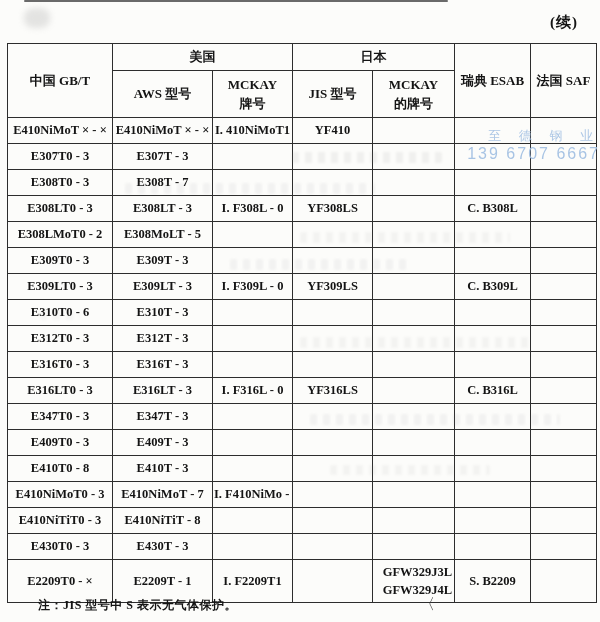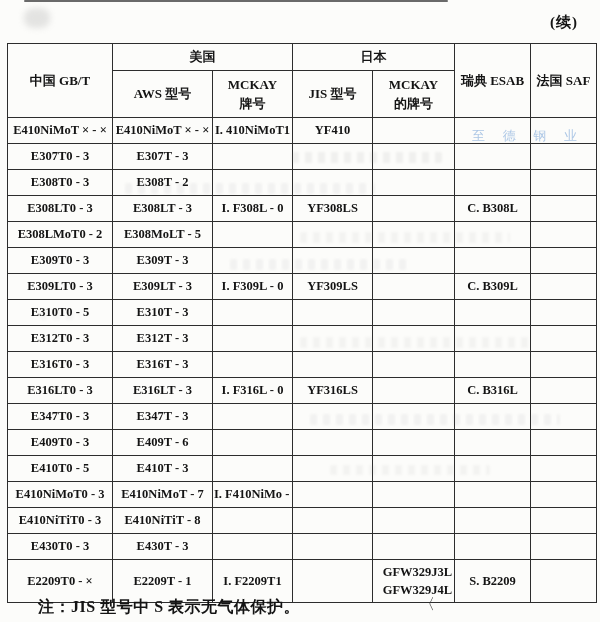--- a/index.html
+++ b/index.html
@@ -38,29 +38,29 @@
   }
   .cmp thead th{font-size:13px;font-weight:600;}
   .cmp thead .h1{height:27px;}
   .cmp thead .h2 th{height:46px;}
   .cmp tbody td{height:25px;font-size:12.5px;}
   .cmp tbody tr.tall td{height:42px;}
   .cmp tbody td div{line-height:1.45;margin-left:8px;}
   .two-line span{display:block;line-height:1.5;}
   .watermark{
     position:absolute;left:456px;top:127px;width:144px;
-    text-align:center;
+    text-align:right;
     font-family:"Liberation Sans","DejaVu Sans",sans-serif;
     pointer-events:none;
   }
   .watermark .wm1{font-size:13px;letter-spacing:7px;opacity:.85;white-space:nowrap;}
   .watermark .wm2{font-size:16px;letter-spacing:2px;opacity:.9;white-space:nowrap;}
   .note{
     position:absolute;left:38px;top:597px;
-    font-size:16px;font-weight:600;letter-spacing:.5px;
+    font-size:12px;font-weight:600;letter-spacing:.5px;
   }
   .stray-bracket{
     position:absolute;left:420px;top:595px;
     font-size:15px;color:#333;
   }
   
   .ghost{
     position:absolute;
     background:repeating-linear-gradient(90deg,#8d8d8d 0 7px,transparent 7px 13px);
     opacity:.10;filter:blur(1.2px);pointer-events:none;border-radius:2px;
@@ -127,21 +127,21 @@
         <td>E307T0 - 3</td>
         <td>E307T - 3</td>
         <td></td>
         <td></td>
         <td></td>
         <td></td>
         <td></td>
       </tr>
       <tr>
         <td>E308T0 - 3</td>
-        <td>E308T - 2</td>
+        <td>E308T - 7</td>
         <td></td>
         <td></td>
         <td></td>
         <td></td>
         <td></td>
       </tr>
       <tr>
         <td>E308LT0 - 3</td>
         <td>E308LT - 3</td>
         <td>I. F308L - 0</td>
@@ -171,21 +171,21 @@
       <tr>
         <td>E309LT0 - 3</td>
         <td>E309LT - 3</td>
         <td>I. F309L - 0</td>
         <td>YF309LS</td>
         <td></td>
         <td>C. B309L</td>
         <td></td>
       </tr>
       <tr>
-        <td>E310T0 - 5</td>
+        <td>E310T0 - 6</td>
         <td>E310T - 3</td>
         <td></td>
         <td></td>
         <td></td>
         <td></td>
         <td></td>
       </tr>
       <tr>
         <td>E312T0 - 3</td>
         <td>E312T - 3</td>
@@ -217,29 +217,29 @@
         <td>E347T0 - 3</td>
         <td>E347T - 3</td>
         <td></td>
         <td></td>
         <td></td>
         <td></td>
         <td></td>
       </tr>
       <tr>
         <td>E409T0 - 3</td>
-        <td>E409T - 6</td>
-        <td></td>
-        <td></td>
-        <td></td>
-        <td></td>
-        <td></td>
-      </tr>
-      <tr>
-        <td>E410T0 - 5</td>
+        <td>E409T - 3</td>
+        <td></td>
+        <td></td>
+        <td></td>
+        <td></td>
+        <td></td>
+      </tr>
+      <tr>
+        <td>E410T0 - 8</td>
         <td>E410T - 3</td>
         <td></td>
         <td></td>
         <td></td>
         <td></td>
         <td></td>
       </tr>
       <tr>
         <td>E410NiMoT0 - 3</td>
         <td>E410NiMoT - 7</td>
@@ -277,20 +277,21 @@
           <div>GFW329J4L</div>
         </td>
         <td>S. B2209</td>
         <td></td>
       </tr>
     </tbody>
 </table>
 
 <div class="watermark" style="color: rgb(159, 190, 226);">
   <div class="wm1">至 德 钢 业</div>
+  <div class="wm2">139 6707 6667</div>
 </div>
 
 <div class="ghost g1"></div>
 <div class="ghost g2"></div>
 <div class="ghost g3"></div>
 <div class="ghost g4"></div>
 <div class="ghost g5"></div>
 <div class="ghost g6"></div>
 <div class="ghost g7"></div>
 <div class="ghost g8"></div>

